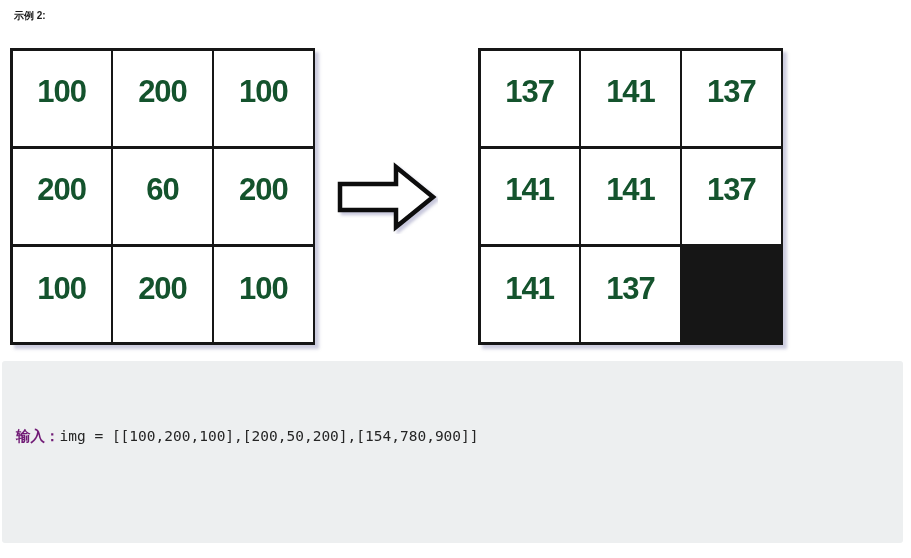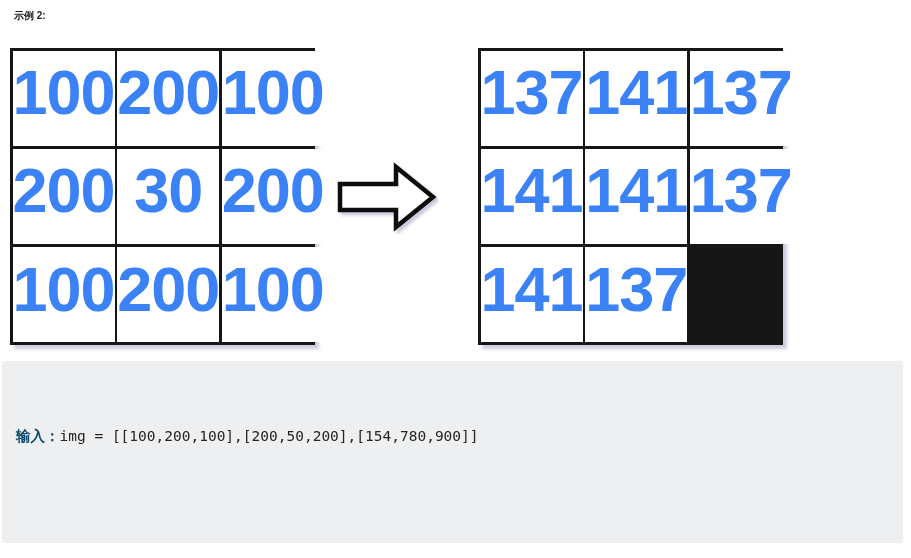--- a/index.html
+++ b/index.html
@@ -32,23 +32,23 @@
     padding: 2.5px;
     box-shadow: 4px 4px 3px rgba(145, 145, 185, 0.45);
   }
   .matrix.input-grid  { left: 10px; }
   .matrix.output-grid { left: 478px; }
   .matrix .cell {
     background: #ffffff;
     display: flex;
     align-items: center;
     justify-content: center;
-    font-size: 63px;
+    font-size: 31px;
     font-weight: 700;
-    color: #3b82f6;
+    color: #14532d;
     letter-spacing: -1px;
     padding-bottom: 12px;
   }
 
   
   .arrow-wrap {
     position: absolute;
     left: 336px; top: 161px;
     width: 102px; height: 73px;
   }
@@ -61,33 +61,33 @@
     width: 901px; height: 182px;
     background: #edeff0;
     border-radius: 3px;
     padding: 12px 14px 0 14px;
     font-family: "DejaVu Sans Mono", "Liberation Mono", monospace;
     font-size: 14.5px;
     line-height: 25.6px;
     color: #252525;
     white-space: pre;
   }
-  .code-block .label { font-weight: 700; color: #0c4a6e; }
+  .code-block .label { font-weight: 700; color: #701a75; }
 </style>
 </head>
 <body>
 
 <div class="page-title">示例 2:</div>
 
 <div class="matrix input-grid">
   <div class="cell">100</div>
   <div class="cell">200</div>
   <div class="cell">100</div>
   <div class="cell">200</div>
-  <div class="cell">30</div>
+  <div class="cell">60</div>
   <div class="cell">200</div>
   <div class="cell">100</div>
   <div class="cell">200</div>
   <div class="cell">100</div>
 </div>
 
 <div class="arrow-wrap">
   <svg viewBox="0 0 102 73" xmlns="http://www.w3.org/2000/svg">
     <path d="M4 23 H60 V6 L97 36 L60 66 V49 H4 Z" fill="#ffffff" stroke="#0d0d0d" stroke-width="4.5" stroke-linejoin="miter" style="filter: drop-shadow(3px 3px 1.5px rgba(145,145,185,0.5));"></path>
   </svg>

